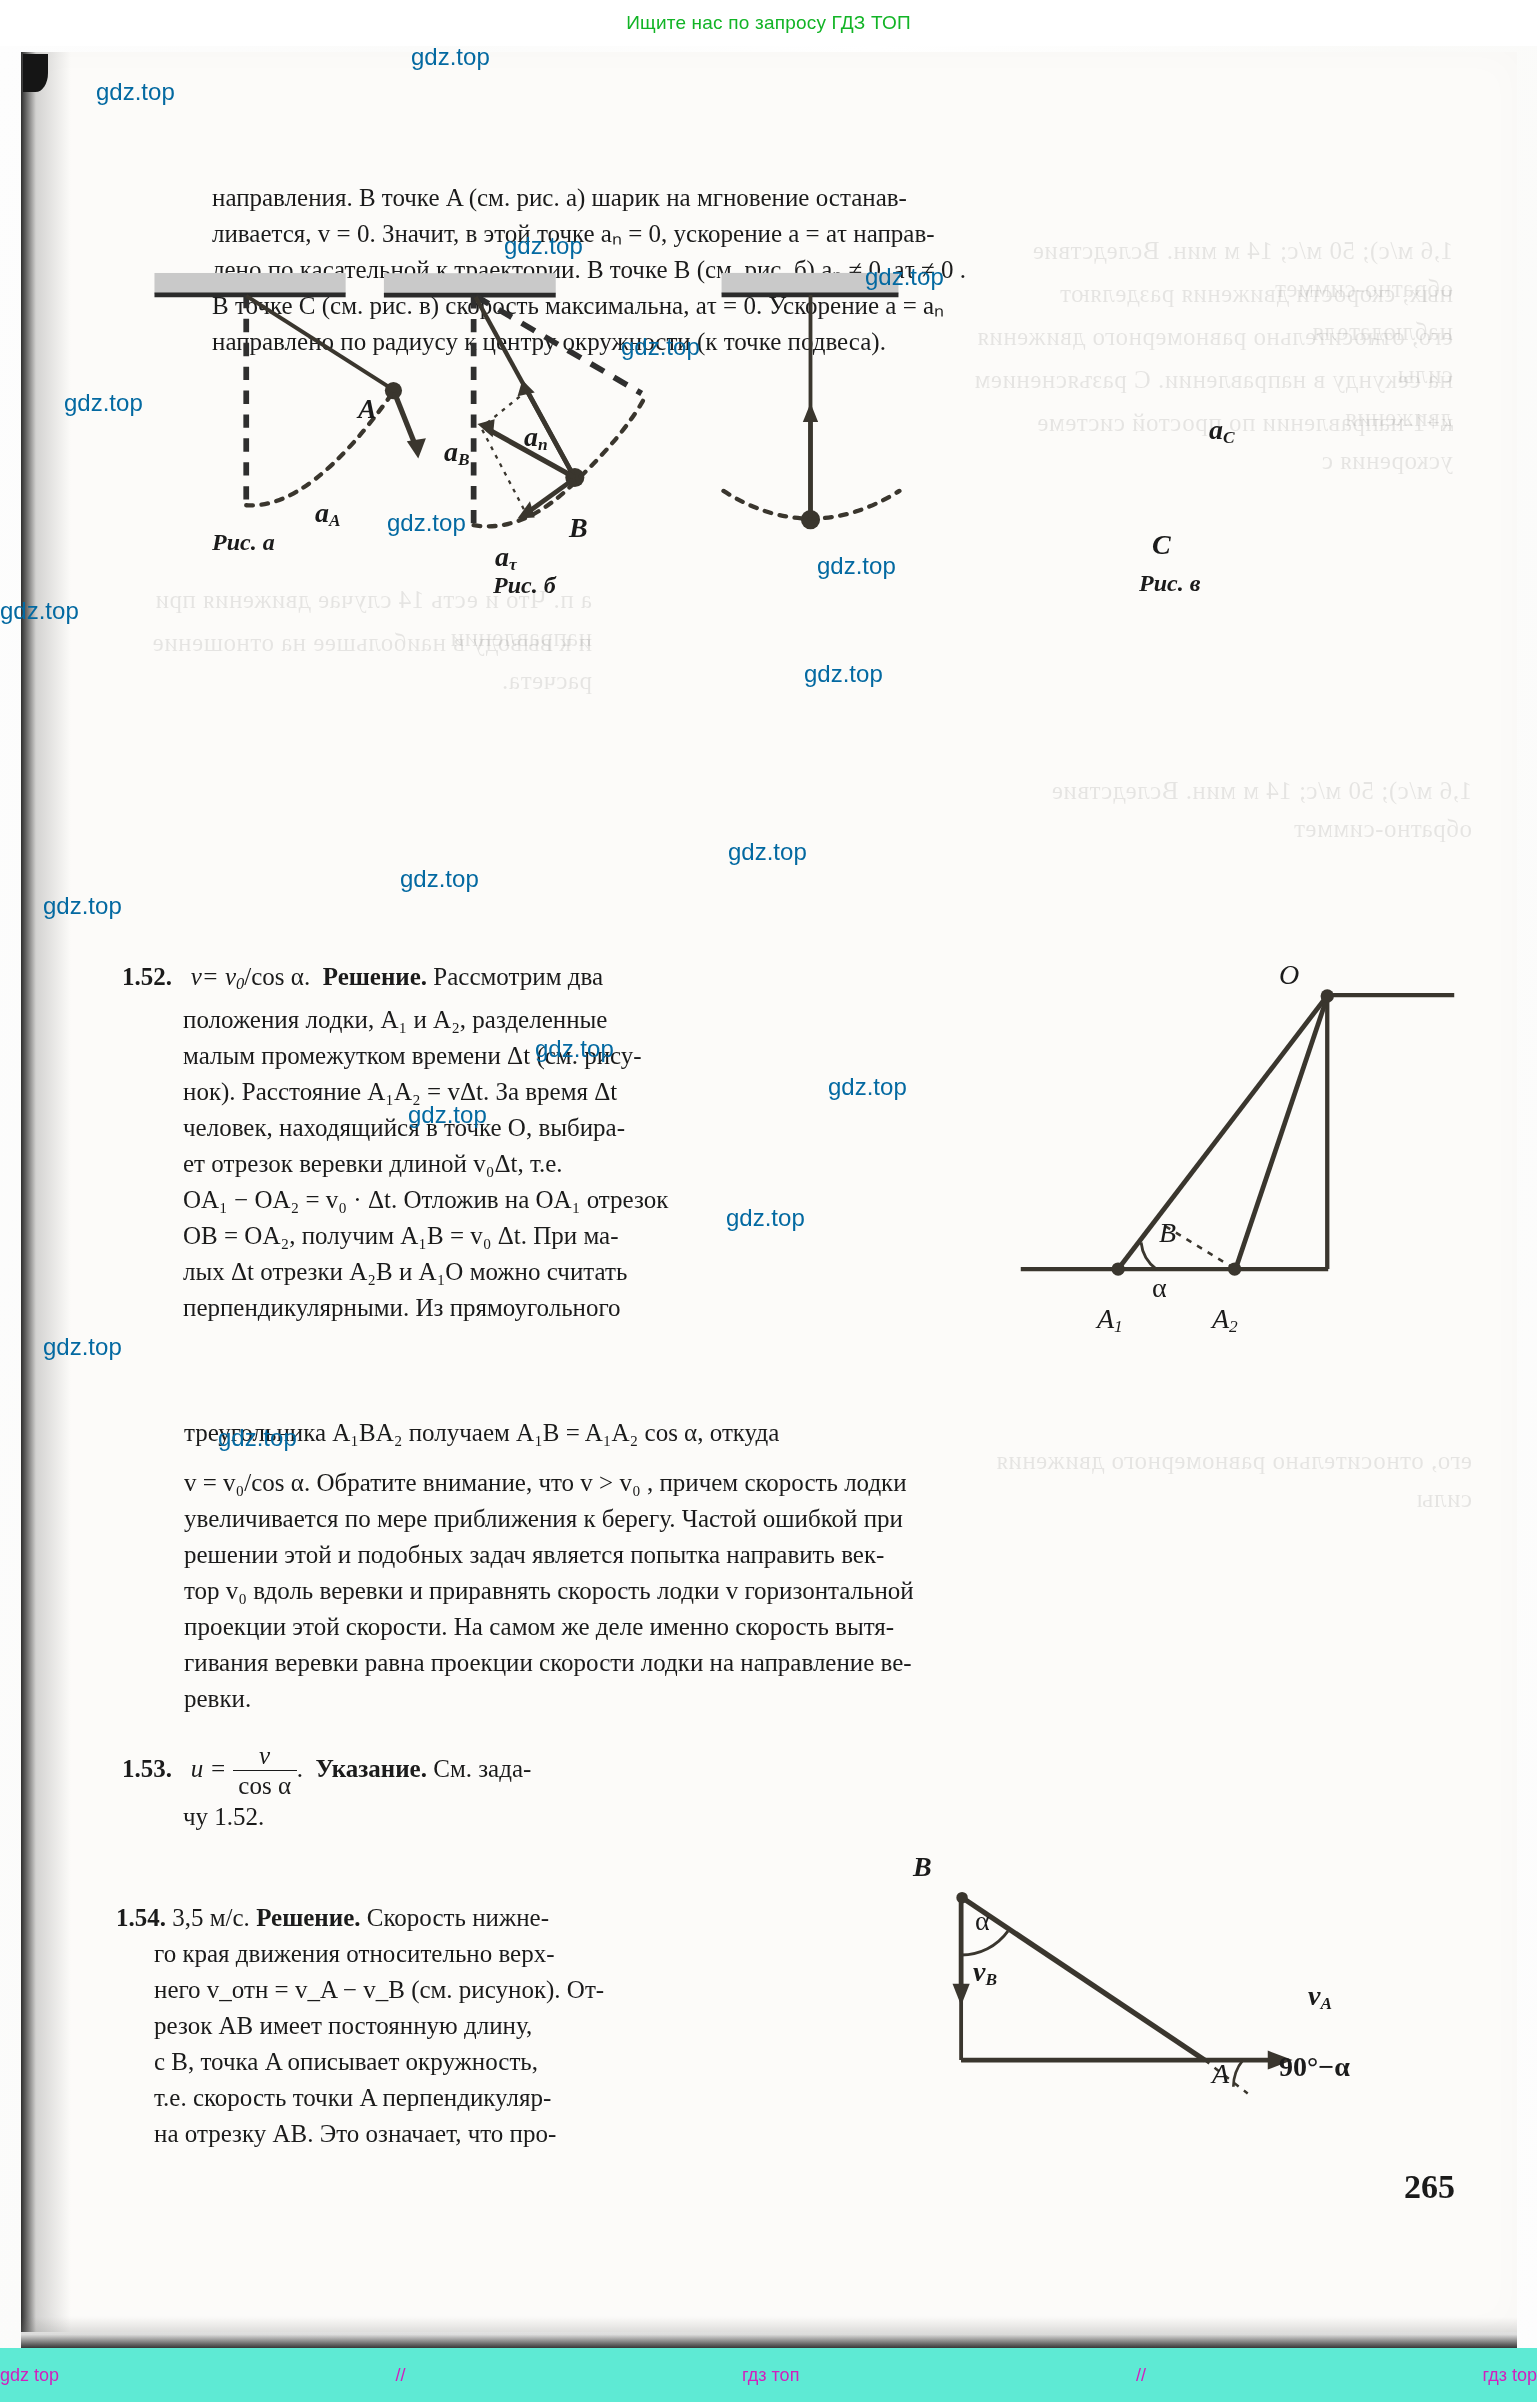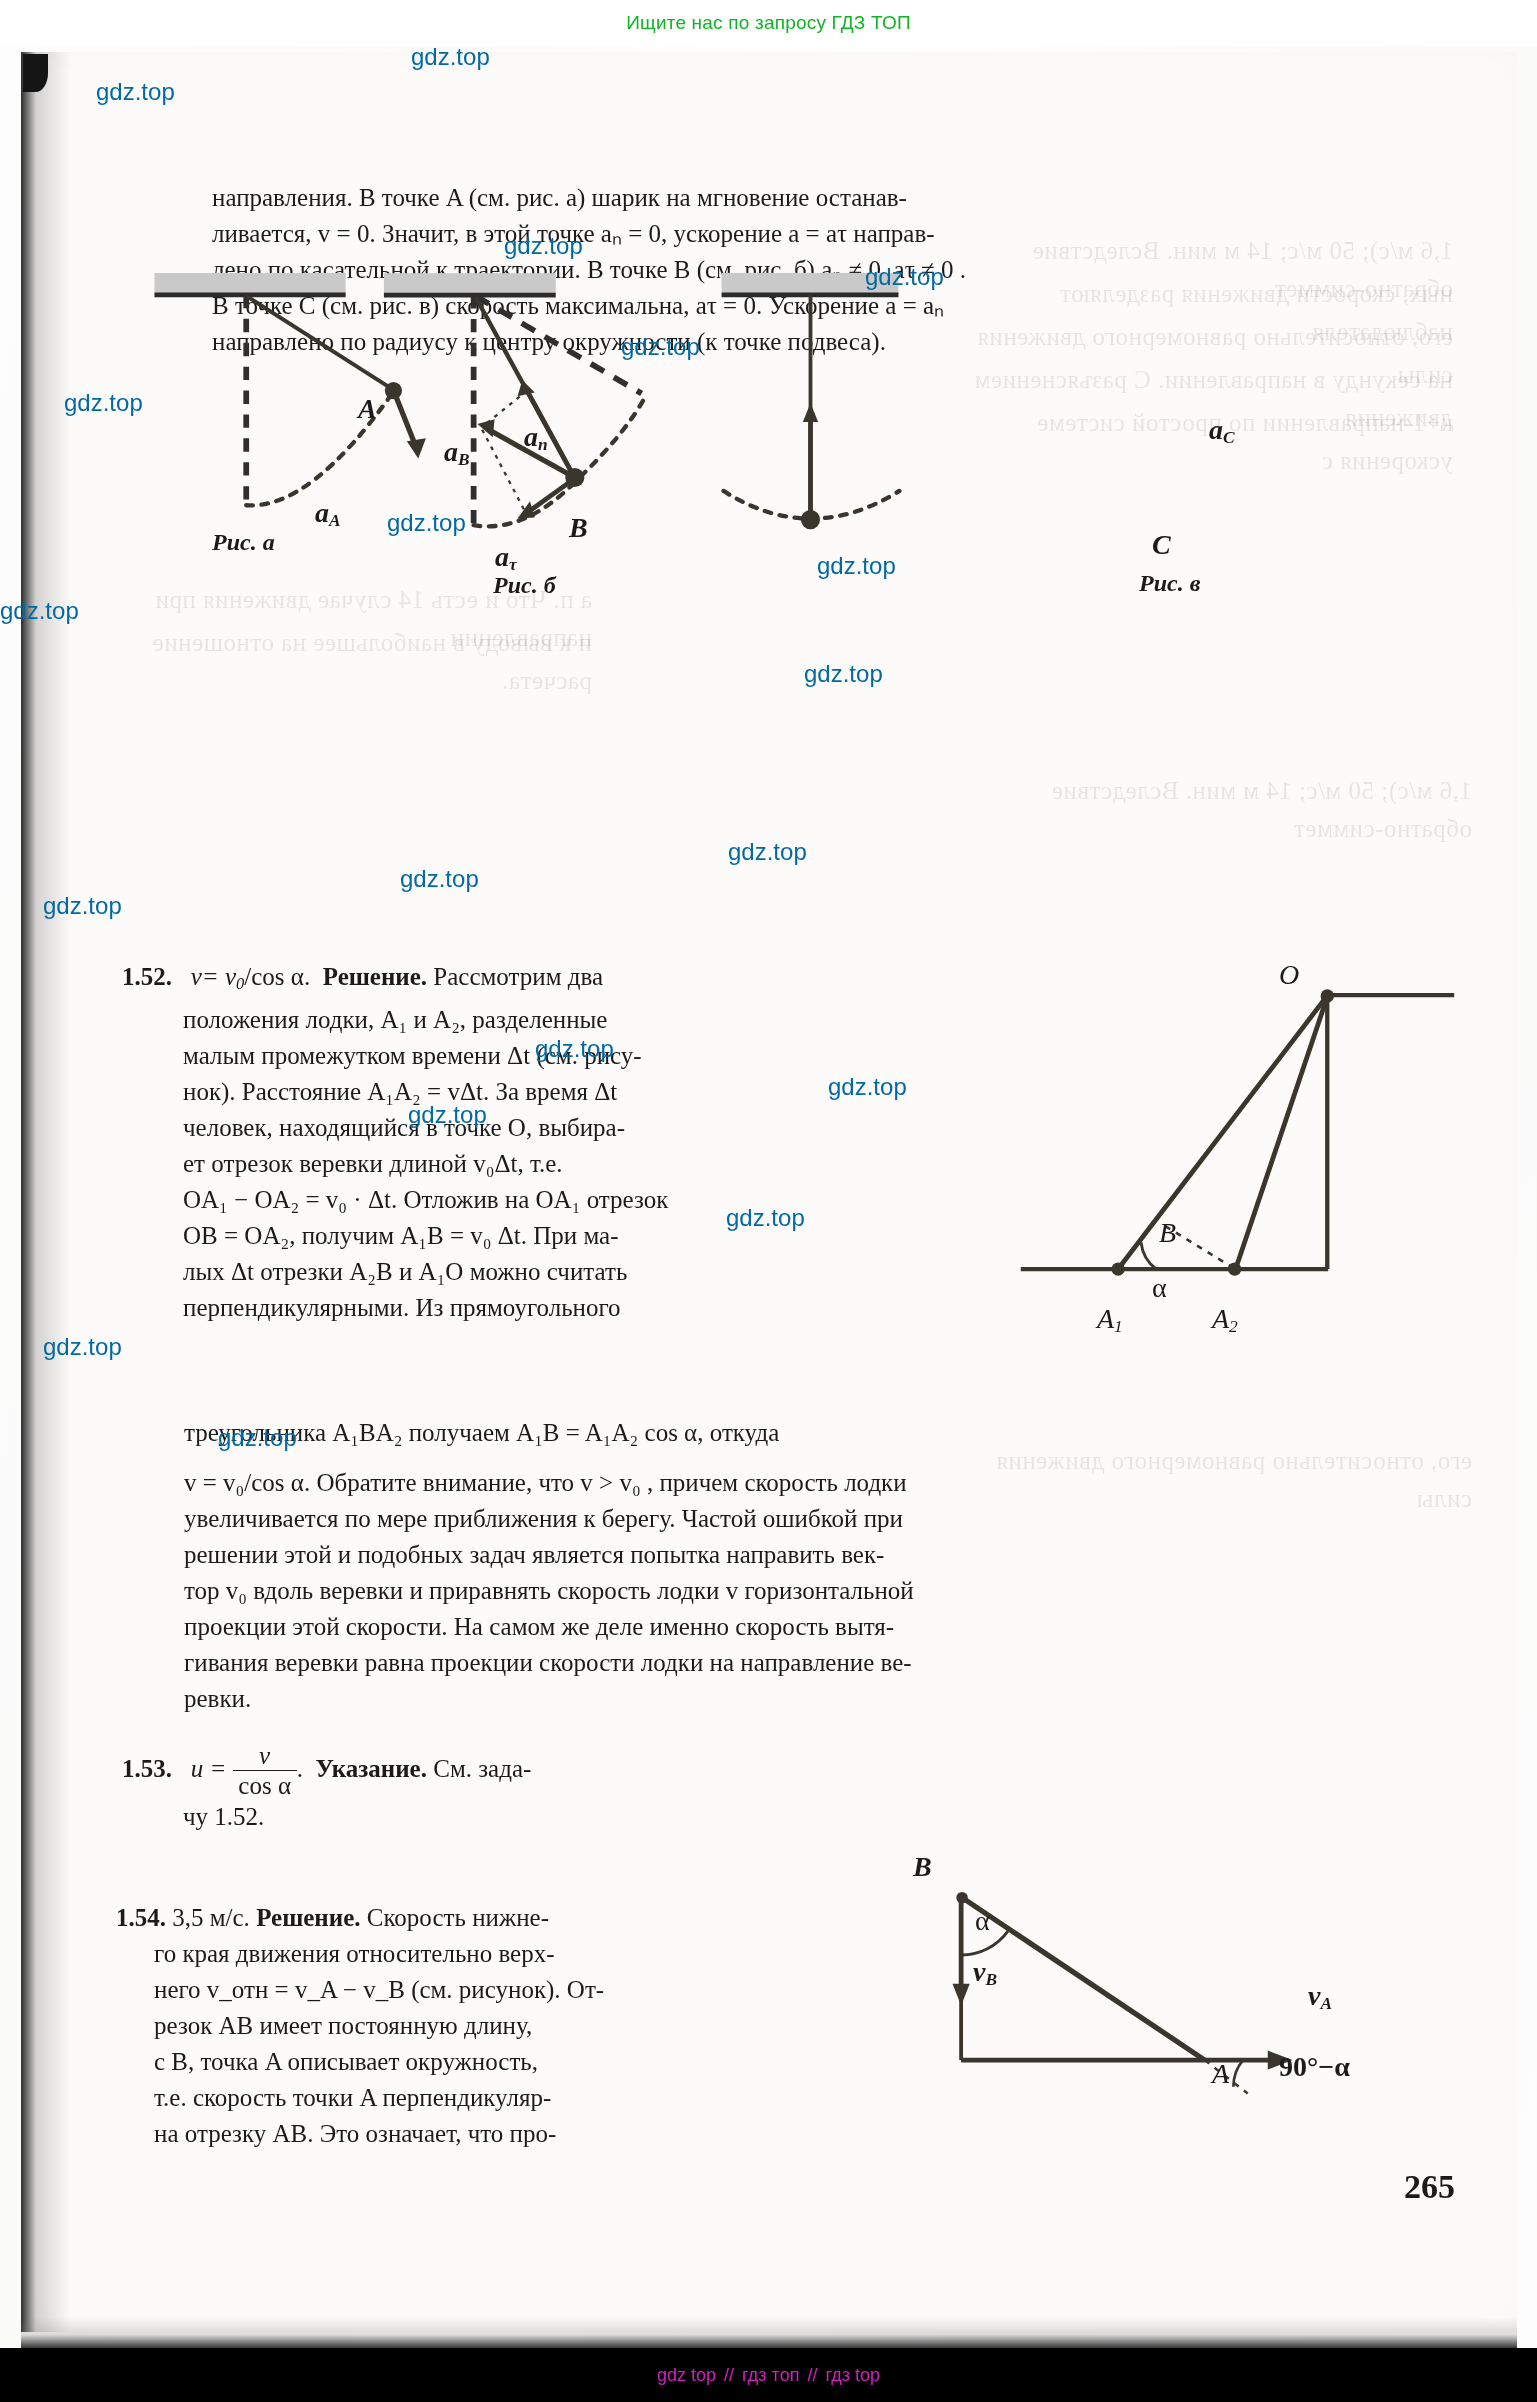--- a/index.html
+++ b/index.html
@@ -13,22 +13,22 @@
     position:absolute;left:0;top:0;width:1537px;height:46px;
     display:flex;align-items:center;justify-content:center;
     background:#ffffff;z-index:40;
   }
   .promo-top span{
     font-family:"Liberation Sans", sans-serif;
     font-size:19px;color:#12b426;letter-spacing:0.2px;
   }
   .promo-bottom{
     position:absolute;left:0;bottom:0;width:1537px;height:54px;
-    display:flex;align-items:center;justify-content:center;gap:8px;
-    background:#000000;z-index:40;
+    display:flex;align-items:center;justify-content:space-between;gap:8px;
+    background:#5eead4;z-index:40;
   }
   .promo-bottom span{
     font-family:"Liberation Sans", sans-serif;
     font-size:18px;color:#d21fbd;
   }
   .promo-bottom .sep{color:#d21fbd;}
 
   
   .scan{
     position:absolute;left:0;top:46px;width:1537px;height:2303px;

